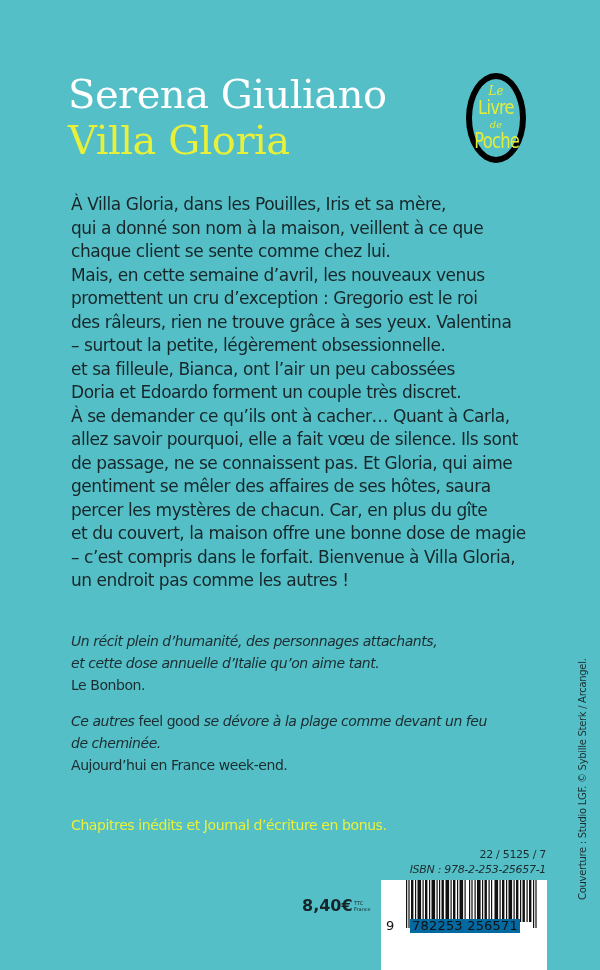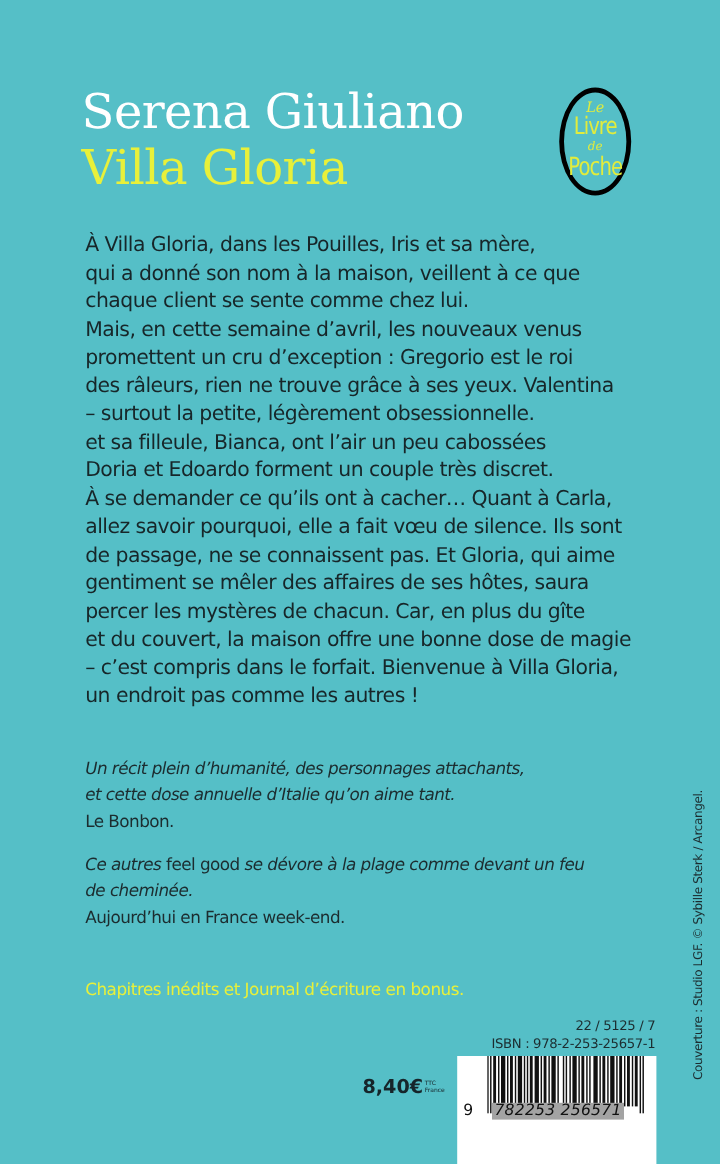--- a/index.html
+++ b/index.html
@@ -36,21 +36,21 @@
       color: #e8f03a;
       letter-spacing: -0.5px;
       white-space: nowrap;
     }
     .logo {
       position: absolute;
       left: 466px;
       top: 73px;
       width: 60px;
       height: 90px;
-      border: 4px solid #000000;
+      border: 6px solid #000000;
       border-radius: 50% / 50%;
       box-sizing: border-box;
       color: #e2ec3c;
       font-family: "DejaVu Sans", sans-serif;
       text-align: center;
     }
     .logo .le {
       position: absolute;
       left: 0; right: 0;
       top: 6px;
@@ -154,20 +154,21 @@
     }
     .isbn {
       position: absolute;
       right: 54px;
       top: 863px;
       font-size: 11px;
       line-height: 14px;
       color: #1c2c2f;
       letter-spacing: -0.3px;
       white-space: nowrap;
+      font-style: italic;
     }
     .price {
       position: absolute;
       left: 302px;
       top: 897px;
       font-weight: bold;
       font-size: 16px;
       line-height: 18px;
       color: #16252a;
       white-space: nowrap;
@@ -209,24 +210,23 @@
     }
     .barcode-digits .first {
       position: absolute;
       left: 5px;
       top: 0;
     }
     .barcode-digits .rest {
       position: absolute;
       left: 29px;
       top: 0;
-      background: #a3a3a3;
+      background: #0369a1;
       padding: 0 2px;
       letter-spacing: 0.2px;
-      font-style: italic;
     }
     .credit {
       position: absolute;
       left: 577px;
       top: 900px;
       transform-origin: 0 0;
       transform: rotate(-90deg);
       font-size: 10px;
       line-height: 12px;
       color: #1c2c2f;

